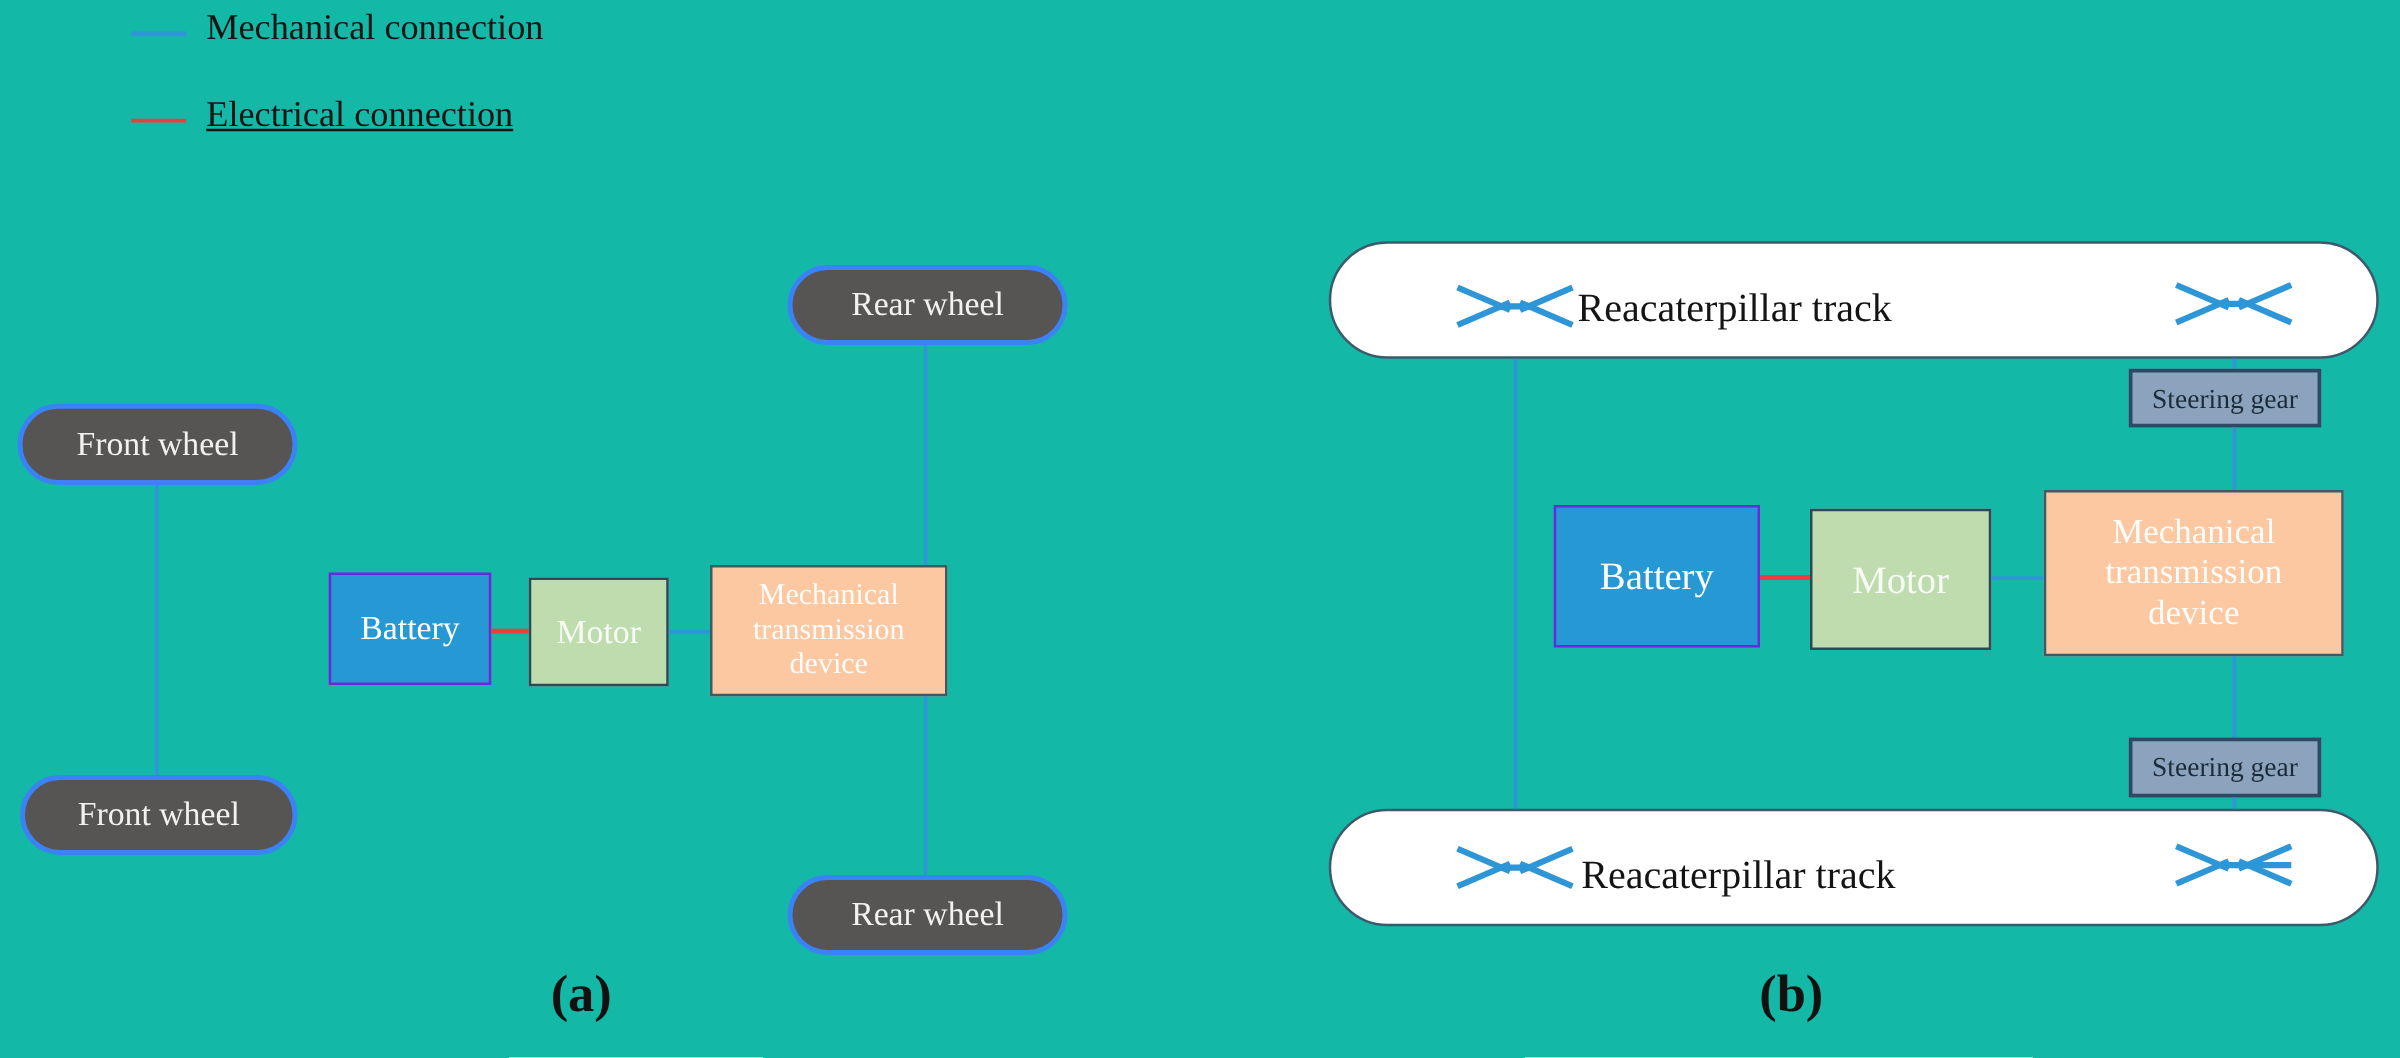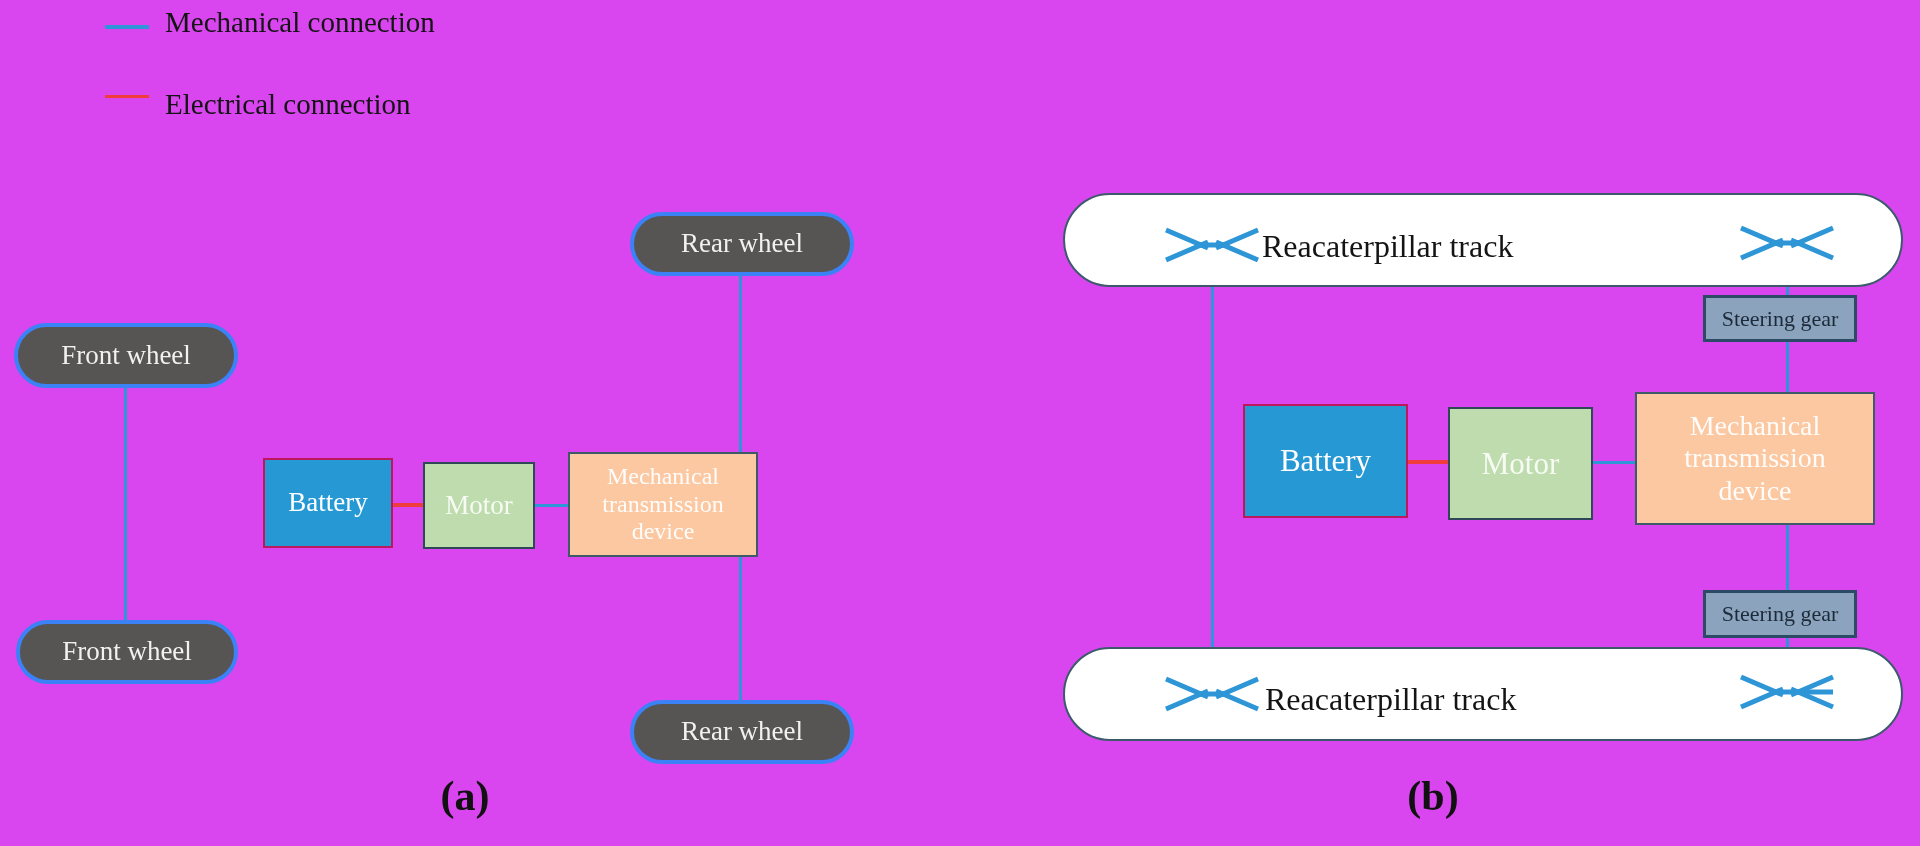--- a/index.html
+++ b/index.html
@@ -1,53 +1,53 @@
 <!DOCTYPE html>
 <html><head>
 <meta charset="utf-8">
 <style>
   html,body{margin:0;padding:0;background:#ffffff;}
   .canvas{
-    position:relative;width:1920px;height:846px;background:#d946ef;
+    position:relative;width:1920px;height:846px;background:#14b8a6;
     font-family:"Liberation Serif","DejaVu Serif",serif;overflow:hidden;
   }
   .abs{position:absolute;box-sizing:border-box;}
   .box{
     position:absolute;box-sizing:border-box;display:flex;align-items:center;
     justify-content:center;text-align:center;line-height:1.16;
   }
   .pill{
     background:#575454;border:4px solid #3b82f6;border-radius:36px;
     color:#f2f0f0;font-size:27px;
   }
   .stadium{
     background:#ffffff;border:2px solid #3c5a6c;border-radius:48px;
   }
-  .battery{background:#2699d5;border:2px solid #be185d;color:#ffffff;font-family:Liberation Serif, serif;}
+  .battery{background:#2699d5;border:2px solid #6d28d9;color:#ffffff;font-family:Liberation Serif, serif;}
   .motor{background:#bedcae;border:2px solid #2f4858;color:#f7fbf4;}
   .mtd{background:#fbc8a2;border:2px solid #3d5a66;color:rgba(255,255,255,0.95);}
   .steering{background:#8ba3bd;border:3px solid #2a4a66;color:#1c2b39;font-size:22px;}
   .blue-line{background:#2e96d6;}
   .red-line{background:#f03c3c;}
   .legend-label{position:absolute;font-size:29px;color:#141414;white-space:nowrap;}
   .track-label{position:absolute;font-size:32px;color:#141414;white-space:nowrap;}
   .caption{position:absolute;font-size:42px;font-weight:bold;color:#111;text-align:center;width:130px;}
   .sprocket{position:absolute;}
   .sprocket svg{display:block;width:100%;height:100%;}
 </style>
 </head>
 <body>
 
 <div class="canvas">
 
   <div>
     <span class="abs blue-line" style="left:105px;top:25px;width:44px;height:4px;"></span>
     <span class="legend-label" style="left:165px;top:6px;">Mechanical connection</span>
     <span class="abs red-line" style="left:105px;top:95px;width:44px;height:3px;"></span>
-    <span class="legend-label" style="left:165px;top:88px;">Electrical connection</span>
+    <span class="legend-label" style="left:165px;top:76px;text-decoration:underline;">Electrical connection</span>
   </div>
 
   <div>
     <div class="box pill" style="left:14px;top:323px;width:224px;height:65px;">Front wheel</div>
     <div class="abs blue-line" style="left:124px;top:388px;width:3px;height:232px;"></div>
     <div class="box pill" style="left:16px;top:620px;width:222px;height:64px;">Front wheel</div>
 
     <div class="box pill" style="left:630px;top:212px;width:224px;height:64px;">Rear wheel</div>
     <div class="abs blue-line" style="left:739px;top:276px;width:3px;height:176px;"></div>
 

